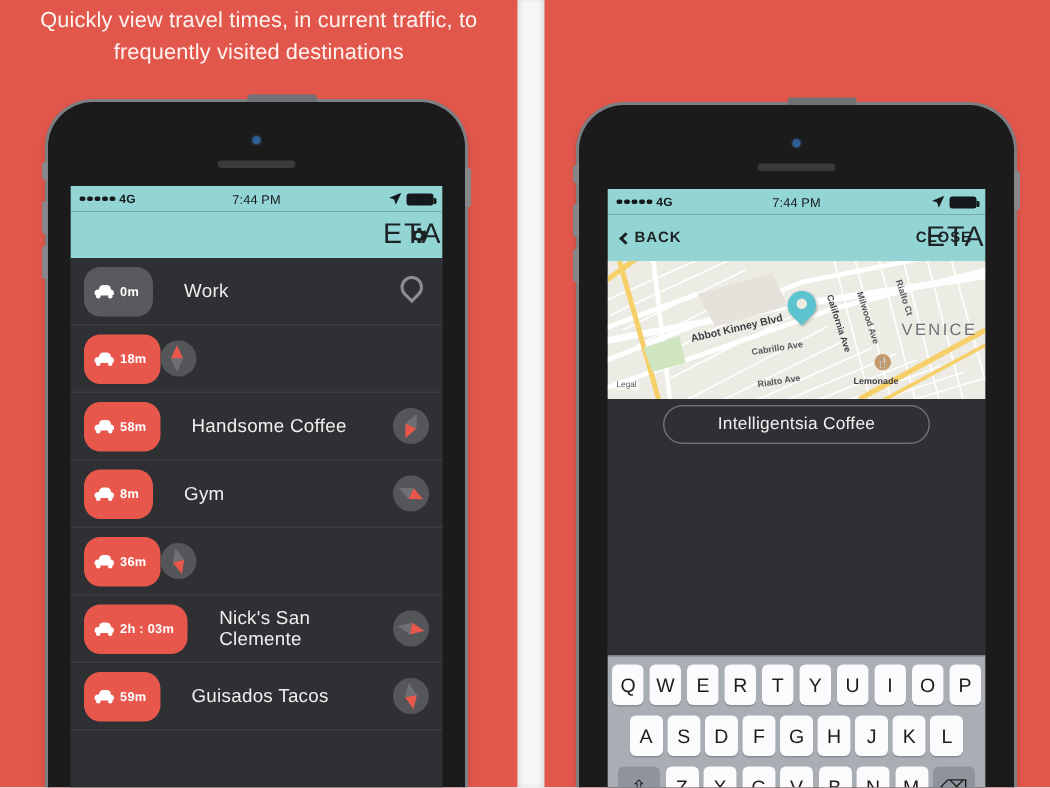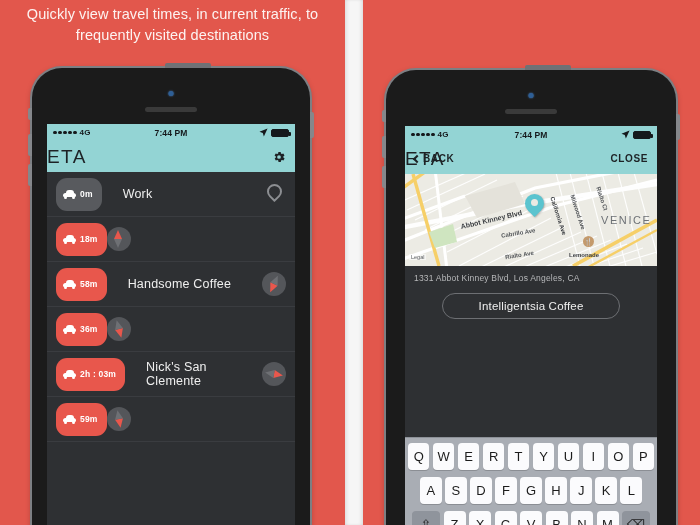--- a/index.html
+++ b/index.html
@@ -72,32 +72,32 @@
   
   .statusbar {
     height: 17px; background: #93d4d4; color: #15191c;
     display: flex; align-items: center; padding: 0 6px;
     font-size: 8px; font-weight: 700; letter-spacing: .2px;
   }
   .sb-left { display: flex; align-items: center; gap: 3px; flex: 1; }
   .dots { display: flex; gap: 1.5px; }
   .dots i { width: 3.5px; height: 3.5px; border-radius: 50%; background: #15191c; display: block; }
   .sb-net { font-size: 8px; font-weight: 600; }
-  .sb-time { font-size: 8.5px; font-weight: 700; letter-spacing: .1px; }
+  .sb-time { font-size: 8.5px; font-weight: 400; letter-spacing: .1px; }
   .sb-right { flex: 1; display: flex; align-items: center; justify-content: flex-end; gap: 3px; }
   .battery { width: 18px; height: 8px; border: 1px solid #15191c; border-radius: 2px; position: relative; background:#15191c;}
   .battery::after { content:""; position:absolute; right:-3px; top:2px; width:2px; height:4px; background:#15191c; border-radius:0 1px 1px 0;}
 
   
   .navbar {
     height: 31px; background: #93d4d4; color: #1d2225;
     display: flex; align-items: center; padding: 0 9px; position: relative;
   }
   .nav-title {
-    position: absolute; left: 0; right: 0; text-align: left;
+    position: absolute; left: 0; right: 0; text-align: right;
     font-size: 19px; font-weight: 400; letter-spacing: 1.4px; color:#1d2225;
     font-family: "Liberation Sans", sans-serif;
   }
   .nav-left, .nav-right { position: relative; z-index: 2; display:flex; align-items:center; gap:3px; font-size:10px; font-weight:700; letter-spacing:.6px;}
   .nav-right { margin-left: auto; }
   .gear { margin-left:auto; position:relative; z-index:2; display:flex; align-items:center;}
   .chev { display:inline-block; width:6px; height:6px; border-left:2px solid #1d2225; border-bottom:2px solid #1d2225; transform: rotate(45deg); }
 
   
   .list { background: #2e3033; }
@@ -284,20 +284,37 @@
               </div>
             </div>
             <div class="row">
               <div class="pill">
                 <span class="car">
                   <span class="car-top"></span>
                   <span class="car-body"></span>
                   <span class="car-w l"></span>
                   <span class="car-w r"></span>
                 </span>
+                <span>8m</span>
+              </div>
+              <div class="row-label">Gym</div>
+              <div class="row-right">
+                <span class="disc">
+                  <span class="needle" style="transform:rotate(115deg)"></span>
+                </span>
+              </div>
+            </div>
+            <div class="row">
+              <div class="pill">
+                <span class="car">
+                  <span class="car-top"></span>
+                  <span class="car-body"></span>
+                  <span class="car-w l"></span>
+                  <span class="car-w r"></span>
+                </span>
                 <span>36m</span>
               </div>
               <div class="row-right">
                 <span class="disc">
                   <span class="needle" style="transform:rotate(165deg)"></span>
                 </span>
               </div>
             </div>
             <div class="row">
               <div class="pill">
@@ -319,20 +336,21 @@
             <div class="row">
               <div class="pill">
                 <span class="car">
                   <span class="car-top"></span>
                   <span class="car-body"></span>
                   <span class="car-w l"></span>
                   <span class="car-w r"></span>
                 </span>
                 <span>59m</span>
               </div>
+              <div class="row-label">Guisados Tacos</div>
               <div class="row-right">
                 <span class="disc">
                   <span class="needle" style="transform:rotate(170deg)"></span>
                 </span>
               </div>
             </div>
           </div>
       </div>
     </div>
   </div>
@@ -433,21 +451,20 @@
           <span class="poi" style="left:178px;top:62px;">🍴</span>
           <span class="maplbl" style="left:164px;top:78px;font-weight:700;color:#3c3f43">Lemonade</span>
           <span class="legal">Legal</span>
 
           <div class="map-pin">
             <div class="head"></div>
               <div class="hole"></div>
           </div>
         </div>
 
-        <div class="addr">1331 Abbot Kinney Blvd, Los Angeles, CA</div>
 
         <div class="searchwrap">
           <div class="searchpill">Intelligentsia Coffee</div>
         </div>
 
         <div class="blankzone"></div>
 
         <div class="kbd">
           <div class="kbrow r1">
               <div class="key">Q</div>

